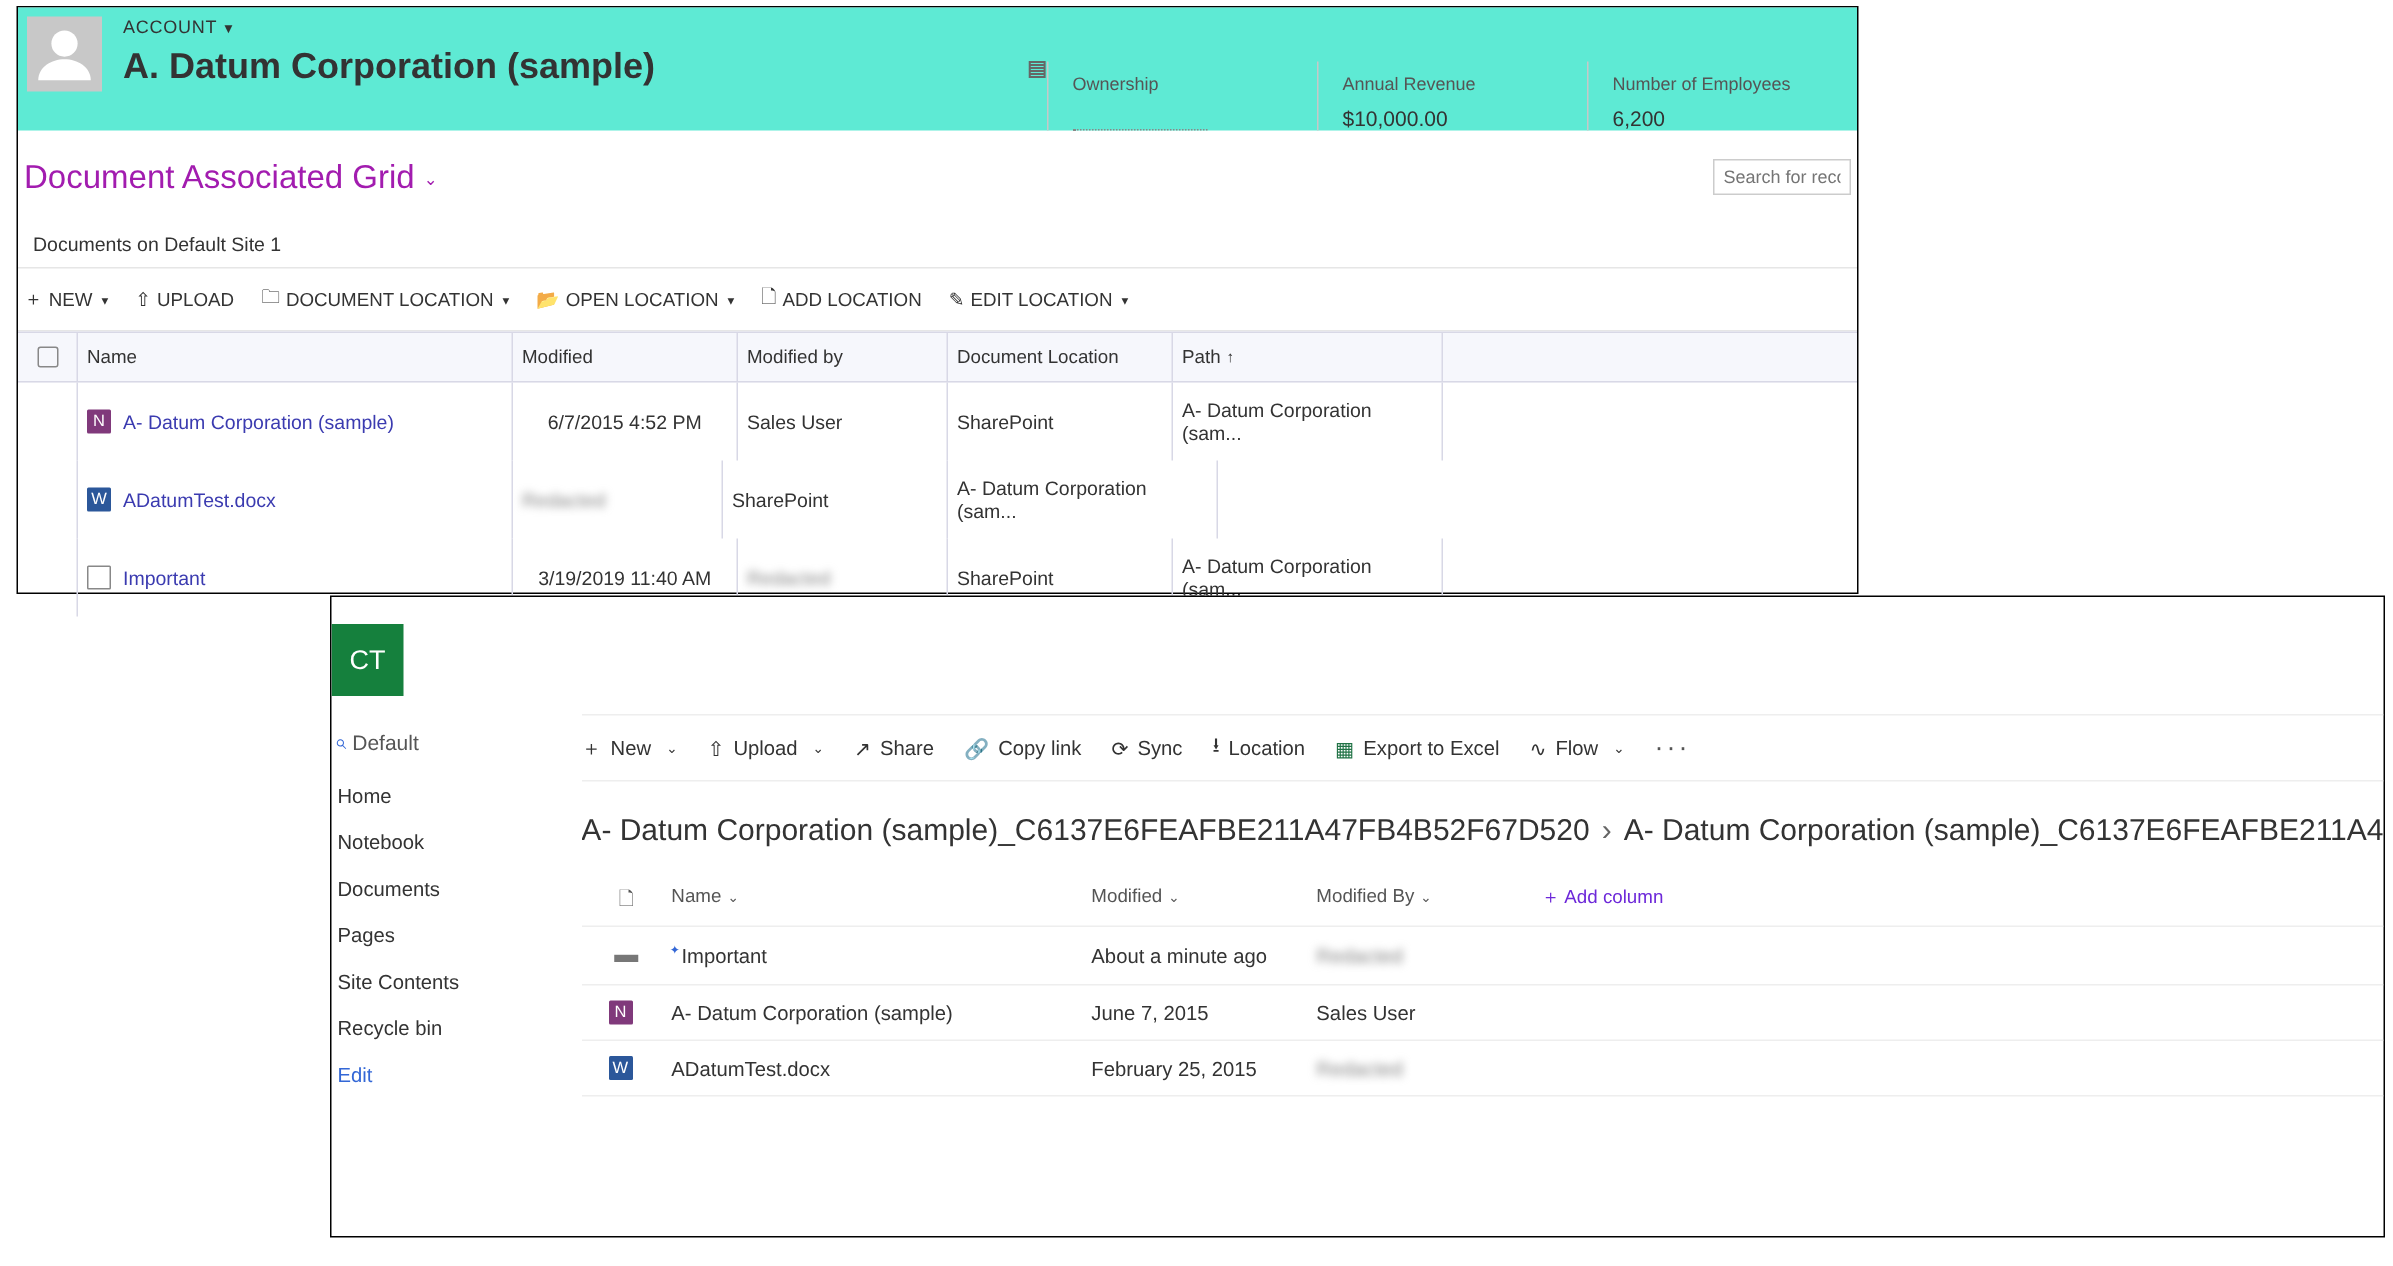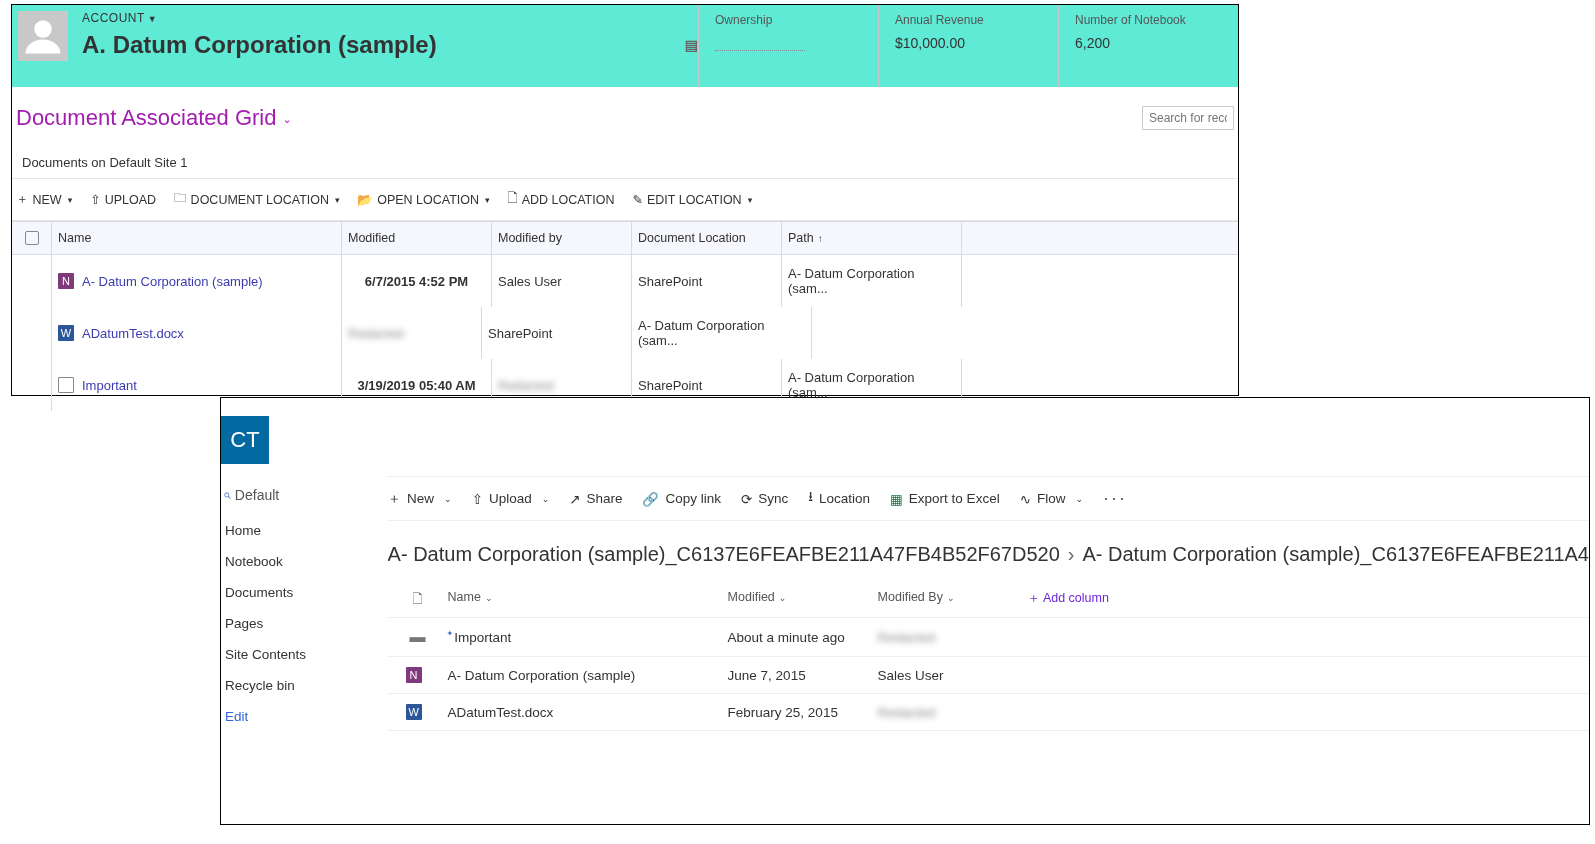--- a/index.html
+++ b/index.html
@@ -10,21 +10,21 @@
 .crm-header { height:82px; background:#5eead4; display:flex; align-items:stretch; }
 .avatar-block { width:60px; padding:6px 0 0 6px; }
 .avatar { width:50px; height:50px; background:#c8c8c8; display:flex; align-items:center; justify-content:center; }
 .avatar svg { width:42px; height:42px; }
 .title-block { flex:1; padding:6px 0 0 10px; }
 .entity-label { font-size:12px; color:#333; letter-spacing:.5px; }
 .entity-label .caret { font-size:9px; margin-left:3px; }
 .entity-name { font-size:24px; color:#333; font-weight:700; margin-top:6px; display:flex; align-items:center;justify-content:space-between;}
 .entity-name .list-icon { font-size:14px; margin-left:10px; color:#666; }
 .stats { display:flex; }
-.stat { border-left:1px solid #c8c8c8; padding:8px 20px 0 16px; min-width:180px; }
+.stat { border-left:1px solid #c8c8c8; padding:8px 20px 0 16px; min-width:180px;margin-top:36px; }
 .stat-label { font-size:12px; color:#555; }
 .stat-value { font-size:14px; color:#333; margin-top:8px; }
 .stat .dotted { border-bottom:1px dotted #888; width:90px; height:12px; margin-top:12px;}
 
 .grid-title-row { padding:18px 0 0 4px; display:flex; align-items:center; justify-content:space-between; }
 .grid-title { font-size:22px; font-weight:300; color:#a21caf; }
 .grid-title .caret { font-size:11px; margin-left:6px; vertical-align:middle;}
 .search-box { width:92px; height:24px; border:1px solid #ccc; padding:2px 6px; font-size:12px; color:#888; margin-right:4px; overflow:hidden;}
 
 .site-label { font-size:13px; color:#333; padding:24px 0 8px 10px; border-bottom:1px solid #e6e6e6;}
@@ -38,33 +38,33 @@
 .doc-head .cell, .doc-row .cell { padding:9px 6px; display:flex; align-items:center;}
 .col-check { width:40px; justify-content:center; border-right:1px solid #d8d8e6;}
 .col-name { width:290px; border-right:1px solid #d8d8e6;}
 .col-mod { width:150px; border-right:1px solid #d8d8e6;}
 .col-modby { width:140px; border-right:1px solid #d8d8e6;}
 .col-loc { width:150px; border-right:1px solid #d8d8e6;}
 .col-path { width:180px; border-right:1px solid #d8d8e6;}
 .doc-row { display:flex; font-size:13px; color:#333; }
 .doc-row .cell { padding:11px 6px;}
 .doc-row .link { color:#3b3bb0; }
-.doc-row .col-mod { justify-content:center;font-weight:bold; }
+.doc-row .col-mod { justify-content:center; }
 .sort-icon { margin-left:4px; font-size:10px;}
 .chkbox { width:14px; height:14px; border:1px solid #888; border-radius:2px;}
 .file-icon { width:16px; height:16px; margin-right:8px; display:inline-flex; align-items:center; justify-content:center; font-size:11px; color:#fff; border-radius:1px;}
 .fi-one { background:#80397b;}
 .fi-word { background:#2b579a;}
 .fi-unknown { border:1px solid #888; background:#fff;}
 .blur { filter: blur(3px); color:#888;}
 
 
 .sp-panel { position:absolute; top:397px; left:220px; width:1370px; height:428px; border:1.5px solid #000; background:#fff; overflow:hidden;}
 .sp-top { display:flex; align-items:center; padding:18px 0 12px 0; border-bottom:0;}
-.sp-logo { width:48px; height:48px; background:#0369a1; color:#fff; display:flex; align-items:center; justify-content:center; font-size:22px; margin-left:0;}
+.sp-logo { width:48px; height:48px; background:#15803d; color:#fff; display:flex; align-items:center; justify-content:center; font-size:18px; margin-left:0;}
 .sp-sitename { font-size:24px; font-weight:300; margin-left:20px; color:#333;}
 .sp-sitename .blurword { filter:blur(3px); color:#999; margin-right:6px;}
 
 .sp-body { display:flex; height:calc(100% - 78px);}
 .sp-left { width:180px; padding:10px 0 0 0; font-size:13.5px; color:#333; border-right:0;}
 .sp-search-row { display:flex; align-items:center; padding:0 0 12px 2px; gap:4px; color:#555; font-size:14px; font-weight:300;}
 .sp-nav-item { padding:8px 4px; cursor:pointer;}
 .sp-nav-item.edit { color:#3367d6;}
 
 .sp-main { flex:1; padding:0 0 0 20px;}
@@ -114,21 +114,21 @@
     <div class="stats">
       <div class="stat">
         <div class="stat-label">Ownership</div>
         <div class="dotted"></div>
       </div>
       <div class="stat">
         <div class="stat-label">Annual Revenue</div>
         <div class="stat-value">$10,000.00</div>
       </div>
       <div class="stat">
-        <div class="stat-label">Number of Notebook</div>
+        <div class="stat-label">Number of Employees</div>
         <div class="stat-value">6,200</div>
       </div>
     </div>
   </div>
 
   <div class="grid-title-row">
     <div class="grid-title">
       <span>Document Associated Grid</span><span class="caret">⌄</span>
     </div>
     <input class="search-box" placeholder="Search for reco" style="">
@@ -207,21 +207,21 @@
           </div>
           <div class="cell col-loc">SharePoint</div>
           <div class="cell col-path">A- Datum Corporation (sam...</div>
         </div>
         <div class="doc-row">
           <div class="cell col-check"></div>
           <div class="cell col-name">
             <span class="file-icon fi-unknown"></span>
             <span class="link">Important</span>
           </div>
-          <div class="cell col-mod">3/19/2019 05:40 AM</div>
+          <div class="cell col-mod">3/19/2019 11:40 AM</div>
           <div class="cell col-modby">
             <span class="blur">Redacted</span>
           </div>
           <div class="cell col-loc">SharePoint</div>
           <div class="cell col-path">A- Datum Corporation (sam...</div>
         </div>
       </div>
   </div>
 </div>
 

